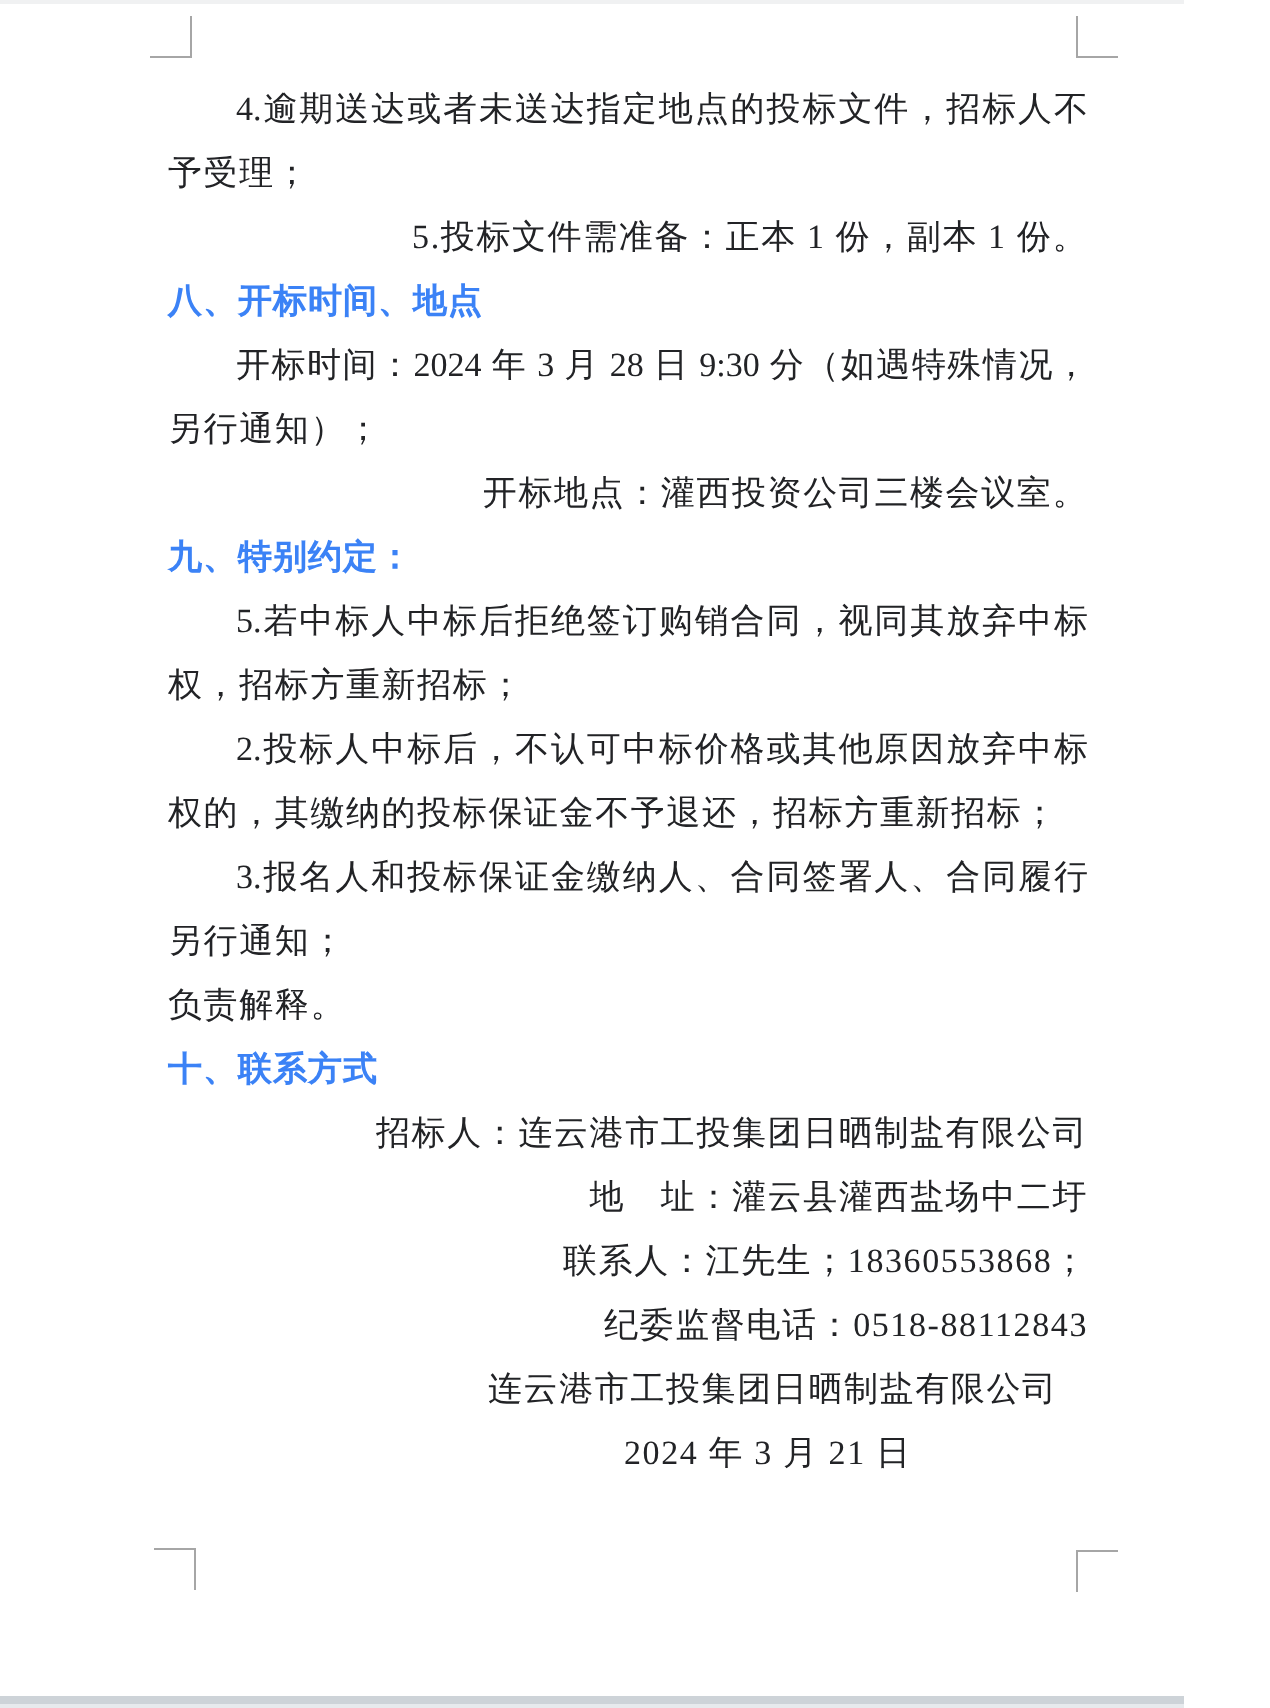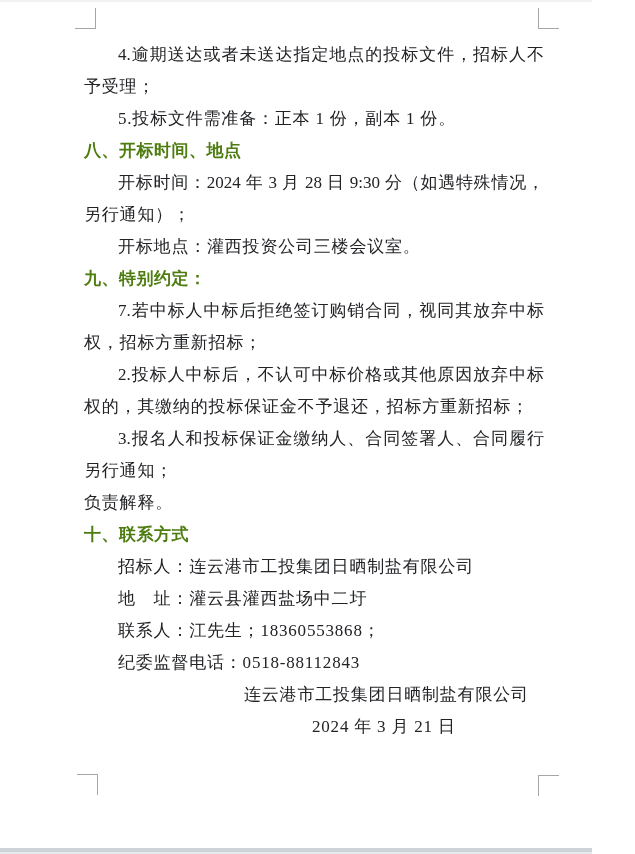--- a/index.html
+++ b/index.html
@@ -49,31 +49,31 @@
     top: 39px;
     width: 460px;
     font-size: 17px;
     line-height: 32px;
     color: #222326;
   }
   .line {
     letter-spacing: 0.8px;
     min-height: 32px;
   }
-  .line.indent { text-indent: 34px; }
+  .line.indent { text-indent: 34px; text-align: right; }
   .line.fill {
     letter-spacing: 0;
     text-align: justify;
     text-align-last: justify;
   }
   .line.heading {
     font-family: "Liberation Sans", "DejaVu Sans", sans-serif;
     font-weight: 700;
     letter-spacing: 0.5px;
-    color: #4d7c0f;
+    color: #3b82f6;
   }
   .line.sig-name { text-indent: 160px; }
   .line.sig-date { text-indent: 228px; }
 </style>
 </head>
 <body>
 
 <div class="viewport">
 
   <div class="top-hairline"></div>
@@ -85,21 +85,21 @@
 
   <div class="content">
       <div class="line indent fill">4.逾期送达或者未送达指定地点的投标文件，招标人不</div>
       <div class="line">予受理；</div>
       <div class="line indent">5.投标文件需准备：正本 1 份，副本 1 份。</div>
       <div class="line heading">八、开标时间、地点</div>
       <div class="line indent fill">开标时间：2024 年 3 月 28 日 9:30 分（如遇特殊情况，</div>
       <div class="line">另行通知）；</div>
       <div class="line indent">开标地点：灌西投资公司三楼会议室。</div>
       <div class="line heading">九、特别约定：</div>
-      <div class="line indent fill">7.若中标人中标后拒绝签订购销合同，视同其放弃中标</div>
+      <div class="line indent fill">5.若中标人中标后拒绝签订购销合同，视同其放弃中标</div>
       <div class="line">权，招标方重新招标；</div>
       <div class="line indent fill">2.投标人中标后，不认可中标价格或其他原因放弃中标</div>
       <div class="line">权的，其缴纳的投标保证金不予退还，招标方重新招标；</div>
       <div class="line indent fill">3.报名人和投标保证金缴纳人、合同签署人、合同履行</div>
       <div class="line">另行通知；</div>
       <div class="line">负责解释。</div>
       <div class="line heading">十、联系方式</div>
       <div class="line indent">招标人：连云港市工投集团日晒制盐有限公司</div>
       <div class="line indent">地　址：灌云县灌西盐场中二圩</div>
       <div class="line indent">联系人：江先生；18360553868；</div>

